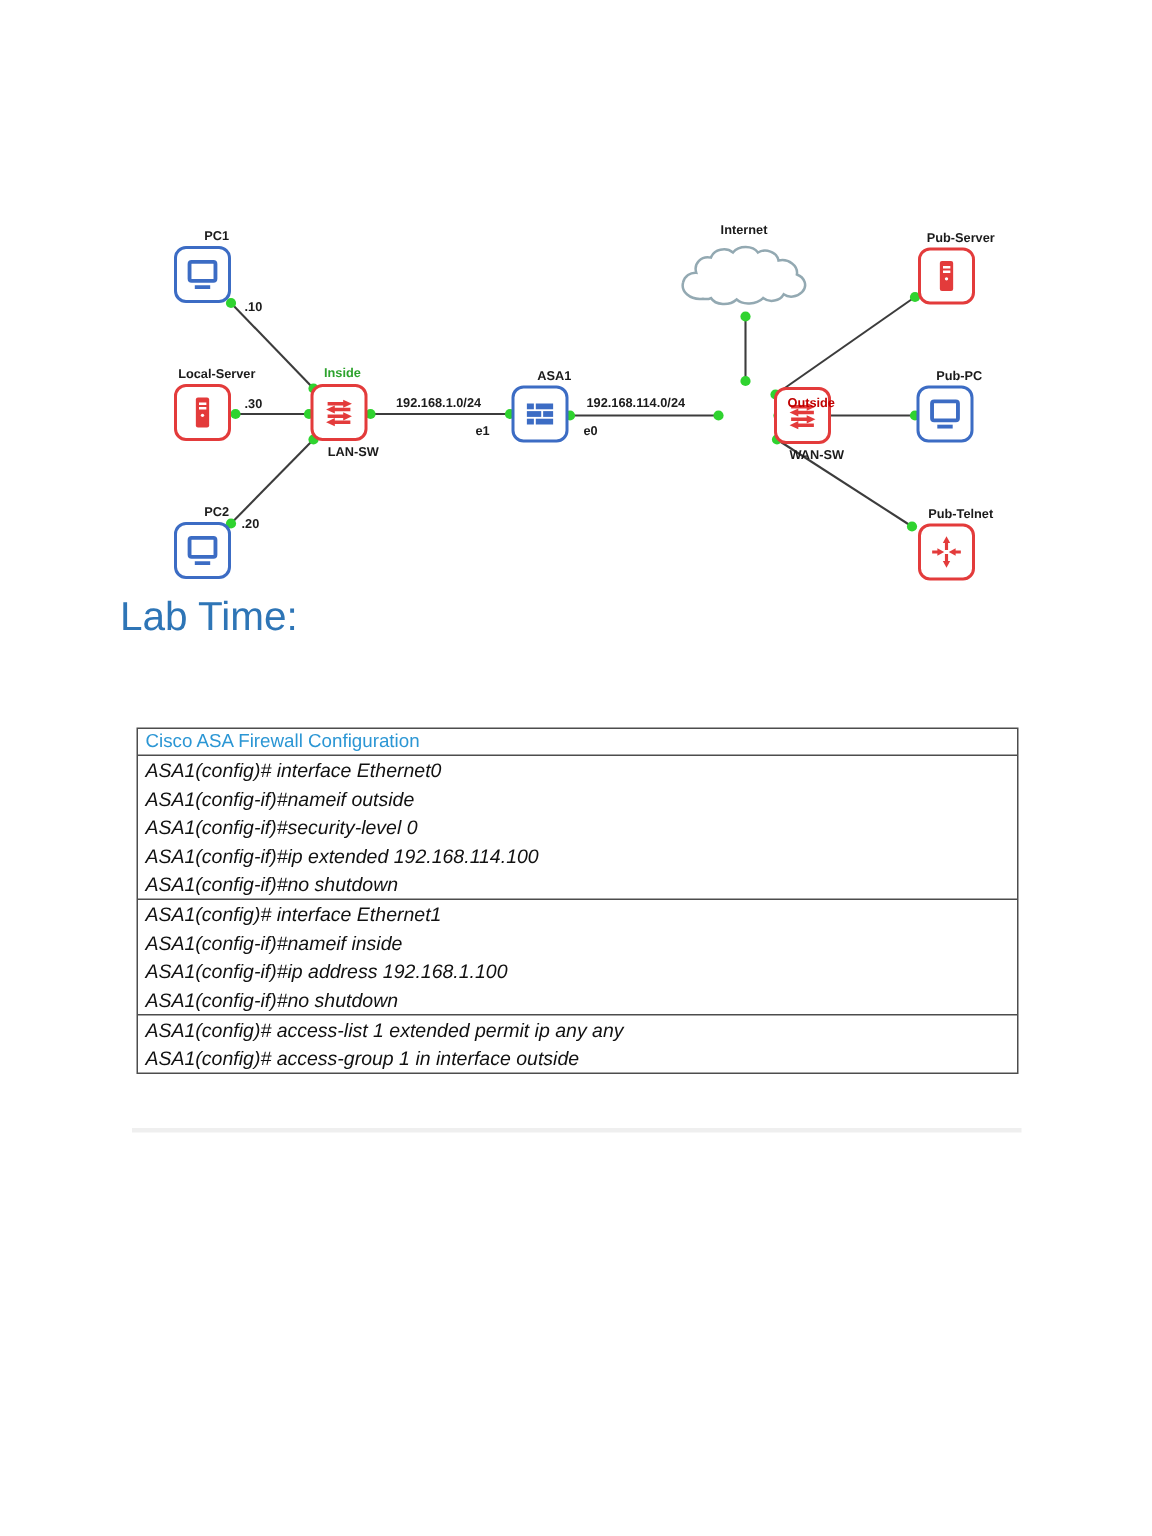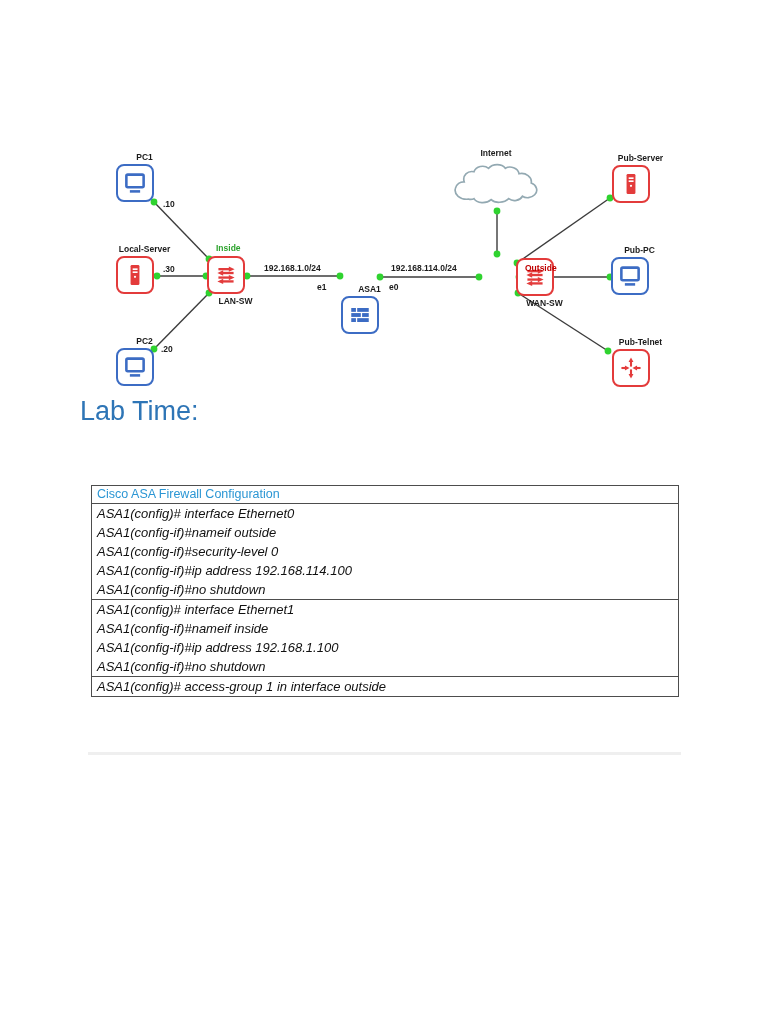--- a/index.html
+++ b/index.html
@@ -115,21 +115,21 @@
             <polygon points="14.4,4.7 19.4,7 14.4,9.3" stroke="none"></polygon>
             <line x1="18.5" y1="10.3" x2="9" y2="10.3" stroke-width="2"></line>
             <polygon points="9.6,8 4.6,10.3 9.6,12.6" stroke="none"></polygon>
             <line x1="5.5" y1="14.2" x2="15" y2="14.2" stroke-width="2"></line>
             <polygon points="14.4,11.9 19.4,14.2 14.4,16.5" stroke="none"></polygon>
             <line x1="18.5" y1="17.5" x2="9" y2="17.5" stroke-width="2"></line>
             <polygon points="9.6,15.2 4.6,17.5 9.6,19.8" stroke="none"></polygon>
           </svg>
         </div>
       </div>
-      <div class="node firewall blue" style="left: 341px; top: 257px; margin-top: 39px;">
+      <div class="node firewall blue" style="left: 341px; top: 257px;">
         <div class="node-label">ASA1</div>
         <div class="node-box">
           <svg viewBox="0 0 24 24" fill="currentColor">
             <rect x="4.5" y="6" width="4" height="3.3"></rect>
             <rect x="9.6" y="6" width="9.9" height="3.3"></rect>
             <rect x="4.5" y="10.35" width="8.2" height="3.3"></rect>
             <rect x="13.8" y="10.35" width="5.7" height="3.3"></rect>
             <rect x="4.5" y="14.7" width="4" height="3.3"></rect>
             <rect x="9.6" y="14.7" width="9.9" height="3.3"></rect>
           </svg>
@@ -206,29 +206,30 @@
 
   <div class="lab-heading">Lab Time:</div>
 
   <div class="cfg-table">
     <div class="cfg-header">Cisco ASA Firewall Configuration</div>
     <div>
         <div class="cfg-section">
           <div class="cfg-row">ASA1(config)# interface Ethernet0</div>
           <div class="cfg-row">ASA1(config-if)#nameif outside</div>
           <div class="cfg-row">ASA1(config-if)#security-level 0</div>
-          <div class="cfg-row">ASA1(config-if)#ip address 192.168.114.100</div>
+          <div class="cfg-row">ASA1(config-if)#ip extended 192.168.114.100</div>
           <div class="cfg-row">ASA1(config-if)#no shutdown</div>
         </div>
         <div class="cfg-section">
           <div class="cfg-row">ASA1(config)# interface Ethernet1</div>
           <div class="cfg-row">ASA1(config-if)#nameif inside</div>
           <div class="cfg-row">ASA1(config-if)#ip address 192.168.1.100</div>
           <div class="cfg-row">ASA1(config-if)#no shutdown</div>
         </div>
         <div class="cfg-section">
+          <div class="cfg-row">ASA1(config)# access-list 1 extended permit ip any any</div>
           <div class="cfg-row">ASA1(config)# access-group 1 in interface outside</div>
         </div>
       </div>
   </div>
 
   <div class="bottom-rule"></div>
 </div>
 
 </body></html>

